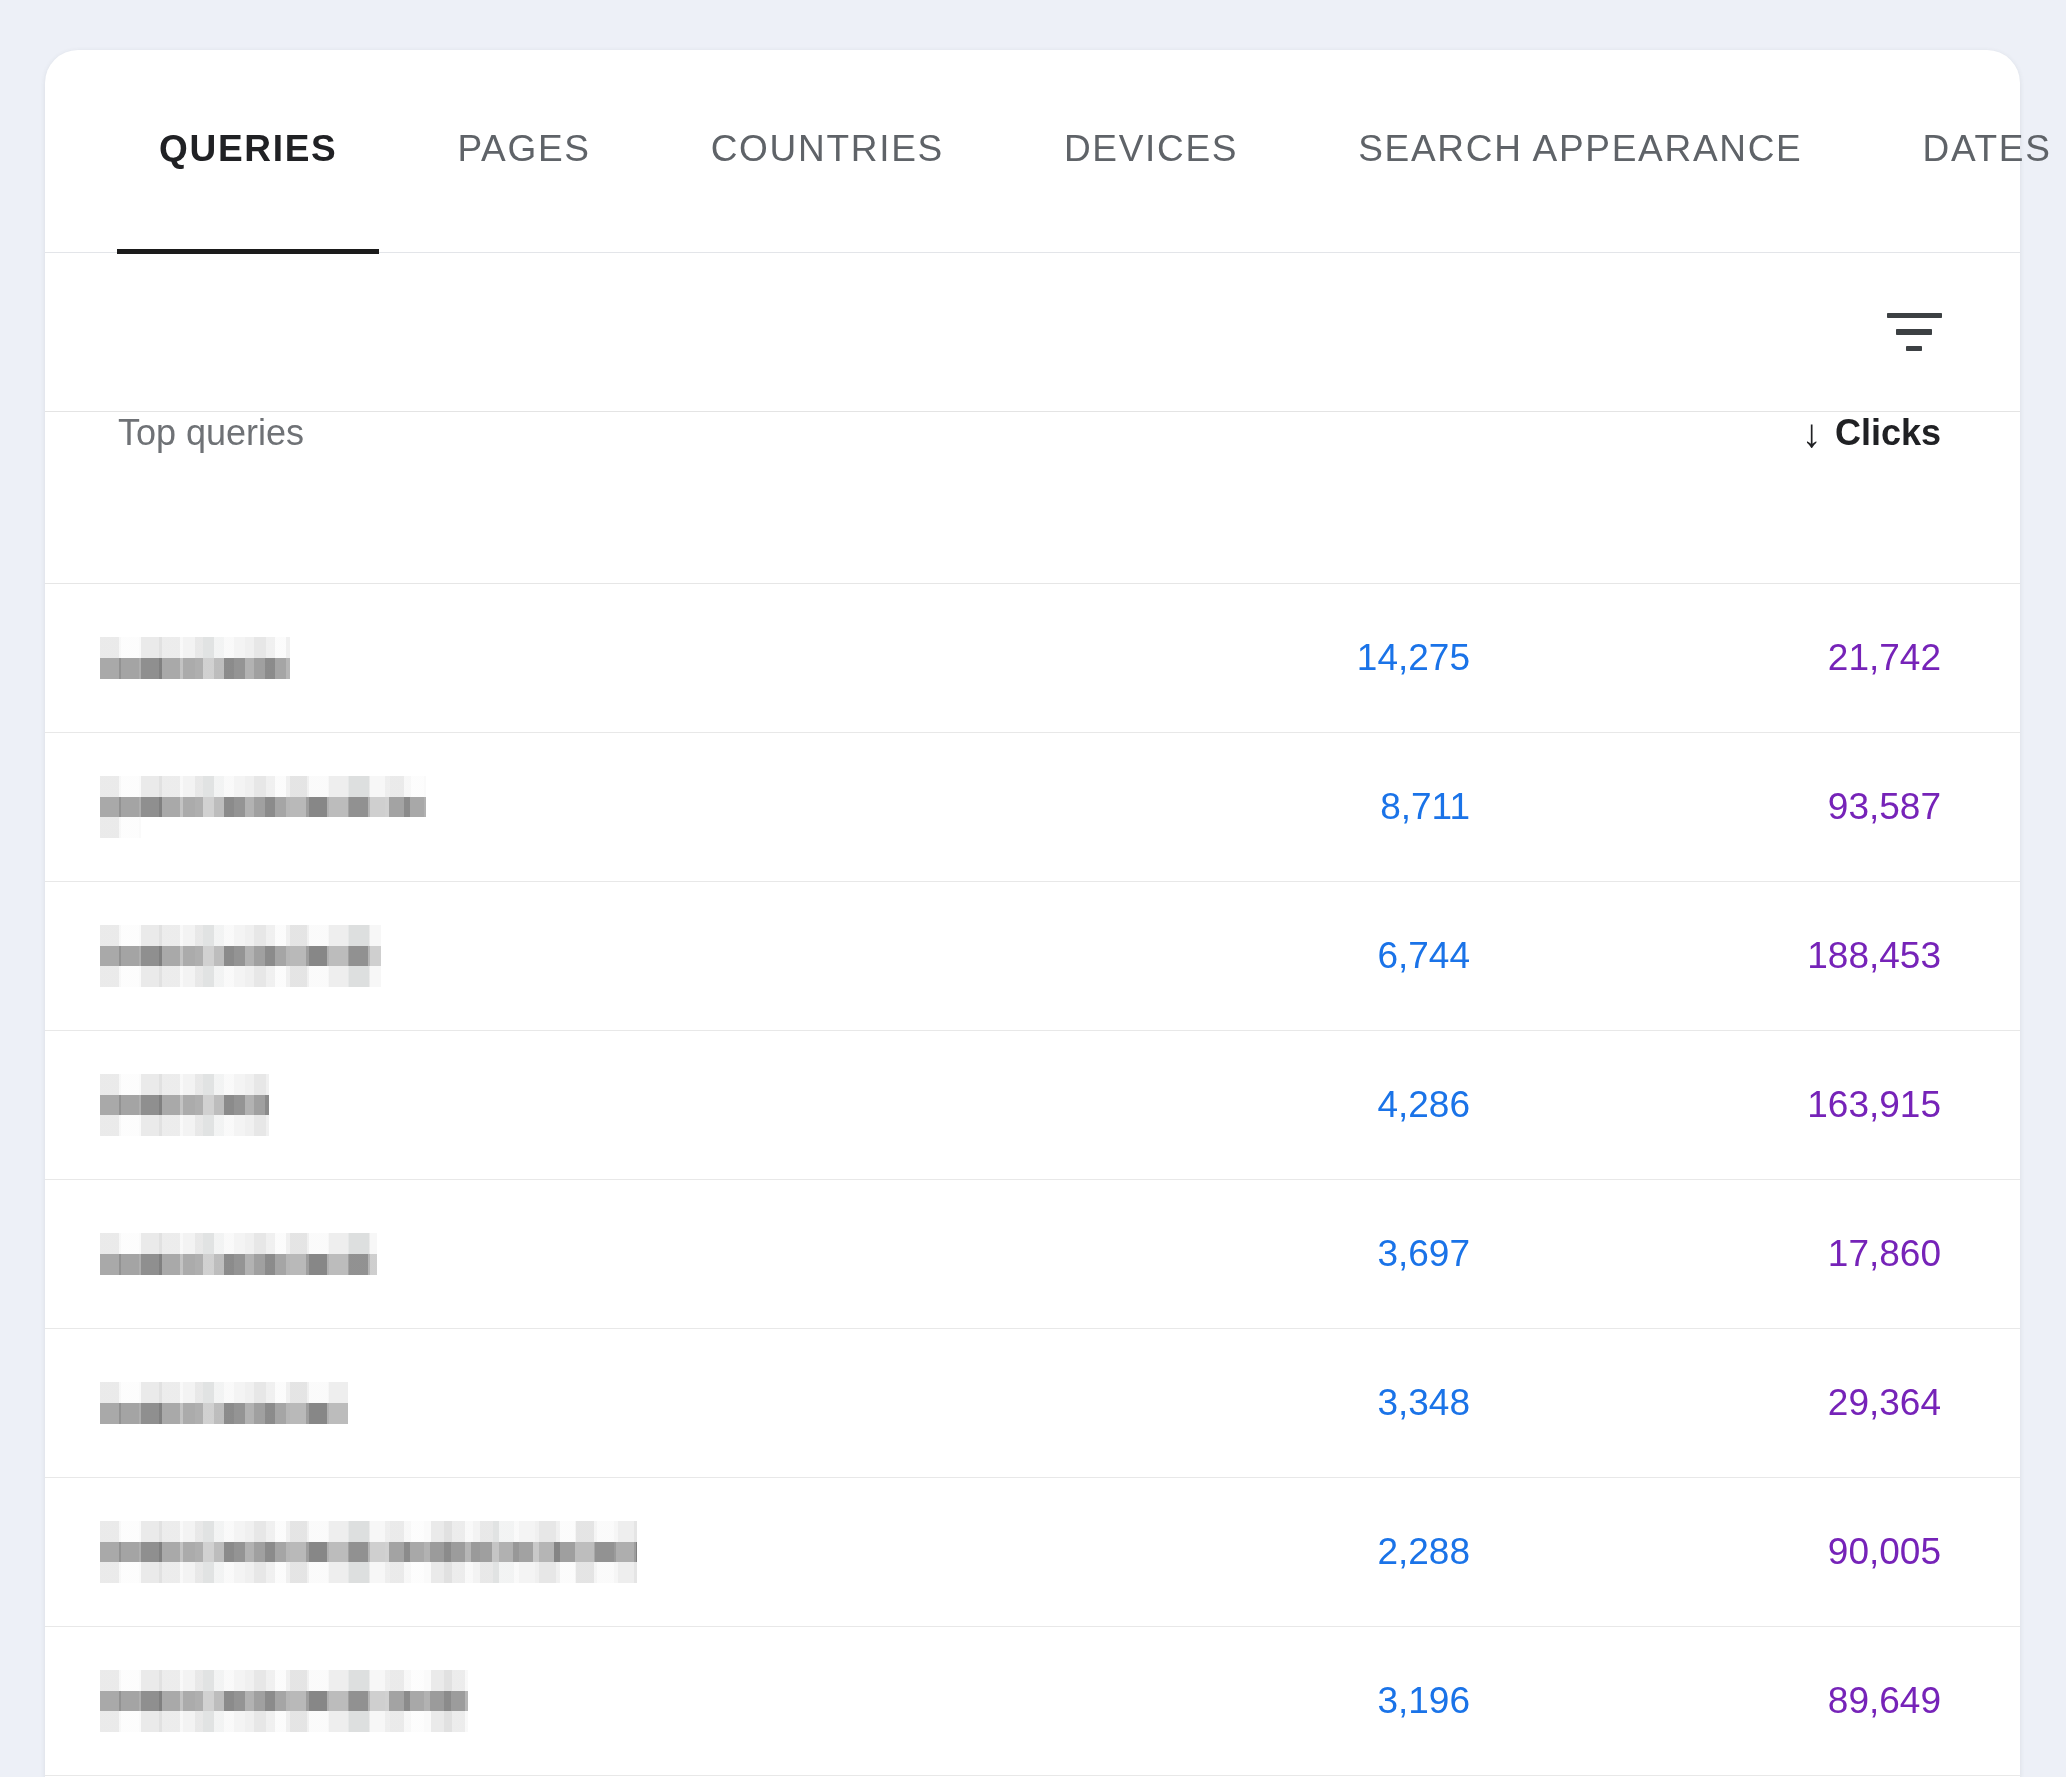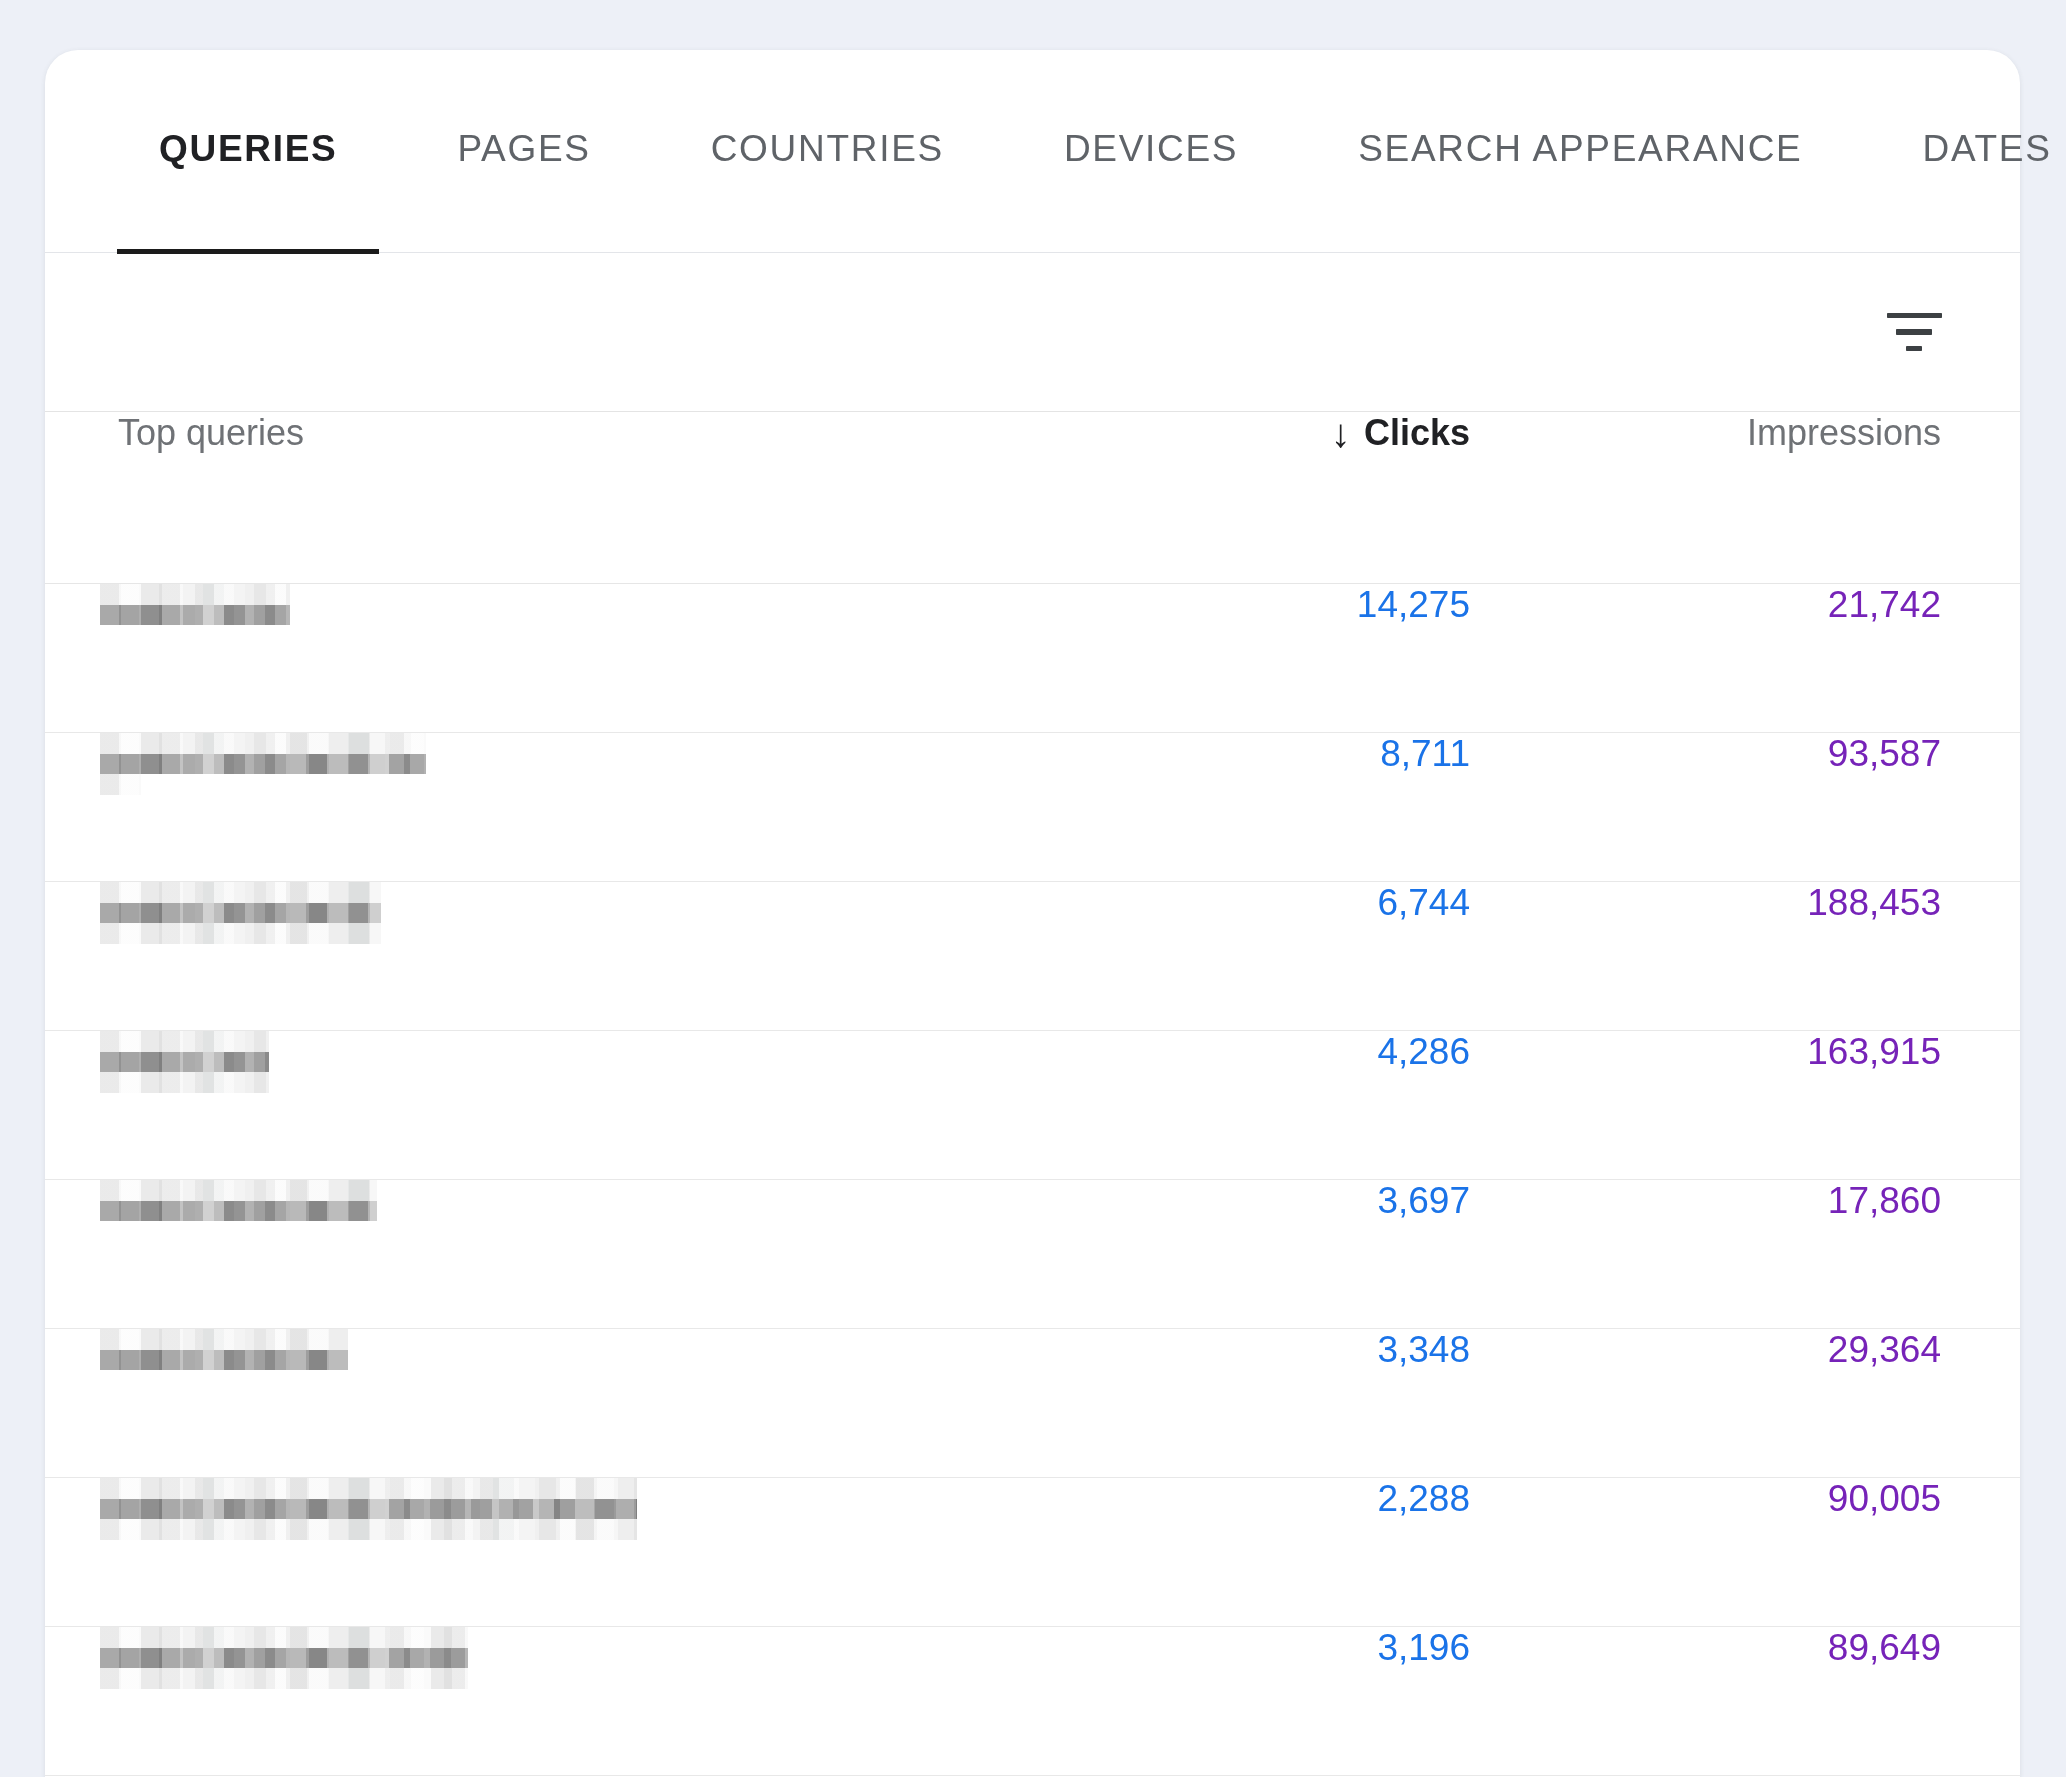--- a/index.html
+++ b/index.html
@@ -56,21 +56,21 @@
     padding-left:73px;padding-right:79px;box-sizing:border-box;
     border-bottom:1.7px solid #e6e6e6;
     font-size:36px;color:var(--head,#6f7276);
   }
   .col-q{flex:1;min-width:0}
   .col-c{width:347px;text-align:right;white-space:nowrap}
   .col-i{width:471px;text-align:right;white-space:nowrap}
   .thead .col-c{color:#202124;font-weight:700;display:flex;align-items:center;justify-content:flex-end;gap:13.2px}
   .sort-arrow{font-weight:400;font-size:40px;color:#202124;line-height:1}
   .row{
-    display:flex;height:149px;
+    display:flex;align-items:center;height:149px;
     padding-left:55px;padding-right:79px;box-sizing:border-box;
     border-bottom:1.7px solid #e8e8e8;
   }
   .cval{font-size:37px;color:var(--blue,#1a73e8)}
   .ival{font-size:37px;color:var(--purple,#7623b8)}
   
   .redact{display:flex;flex-direction:column;align-items:flex-start}
   .band{height:20.7px}
   .band.light{
     background-image:
@@ -107,21 +107,20 @@
         </span>
       </button>
     </div>
 
     <div class="thead">
       <div class="col-q">Top queries</div>
       <div class="col-c">
         <span class="sort-arrow">↓</span>
         <span>Clicks</span>
       </div>
-      <div class="col-i">Impressions</div>
     </div>
 
     <div id="tbody">
         <div class="row">
           <div class="col-q">
             <div class="redact">
               <div class="band light" style="width: 190px;"></div>
               <div class="band dark" style="width: 190px;"></div>
             </div>
           </div>

